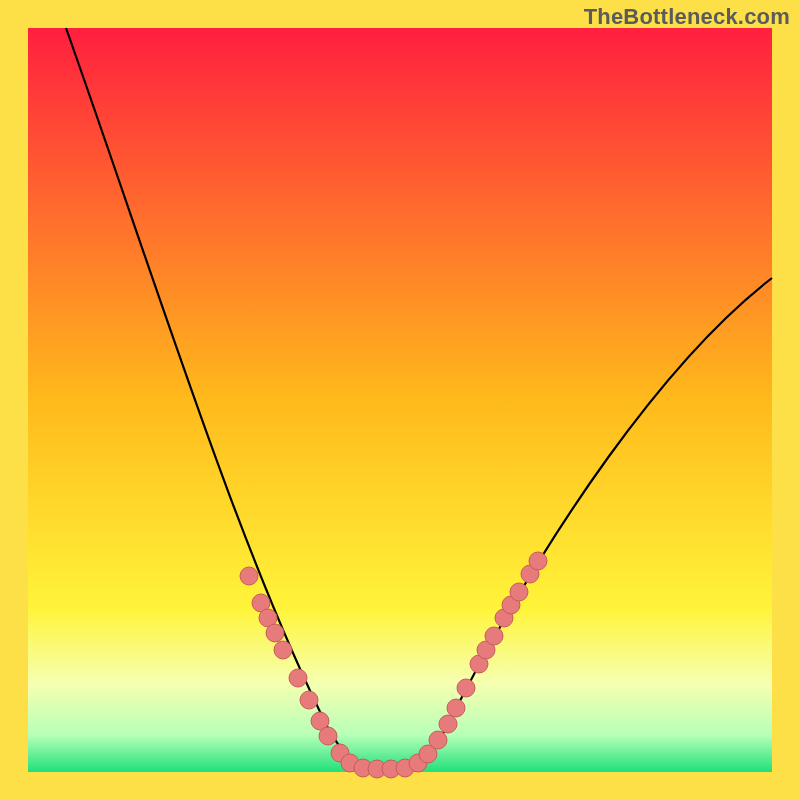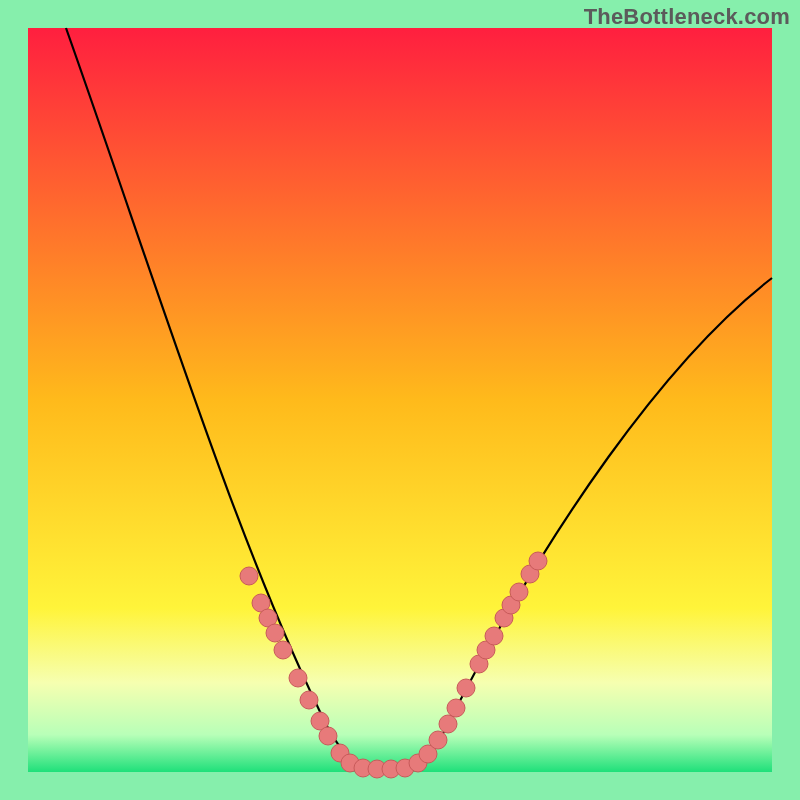--- a/index.html
+++ b/index.html
@@ -10,21 +10,21 @@
     background: #000;
     overflow: hidden;
     font-family: Arial, Helvetica, sans-serif;
   }
   .frame {
     position: absolute;
     left: 0;
     top: 0;
     width: 800px;
     height: 800px;
-    background: #86efac;
+    background: #fde047;
   }
   .plot {
     position: absolute;
     left: 28px;
     top: 28px;
     width: 744px;
     height: 744px;
     background: linear-gradient(
       to bottom,
       var(--c0) 0%,

